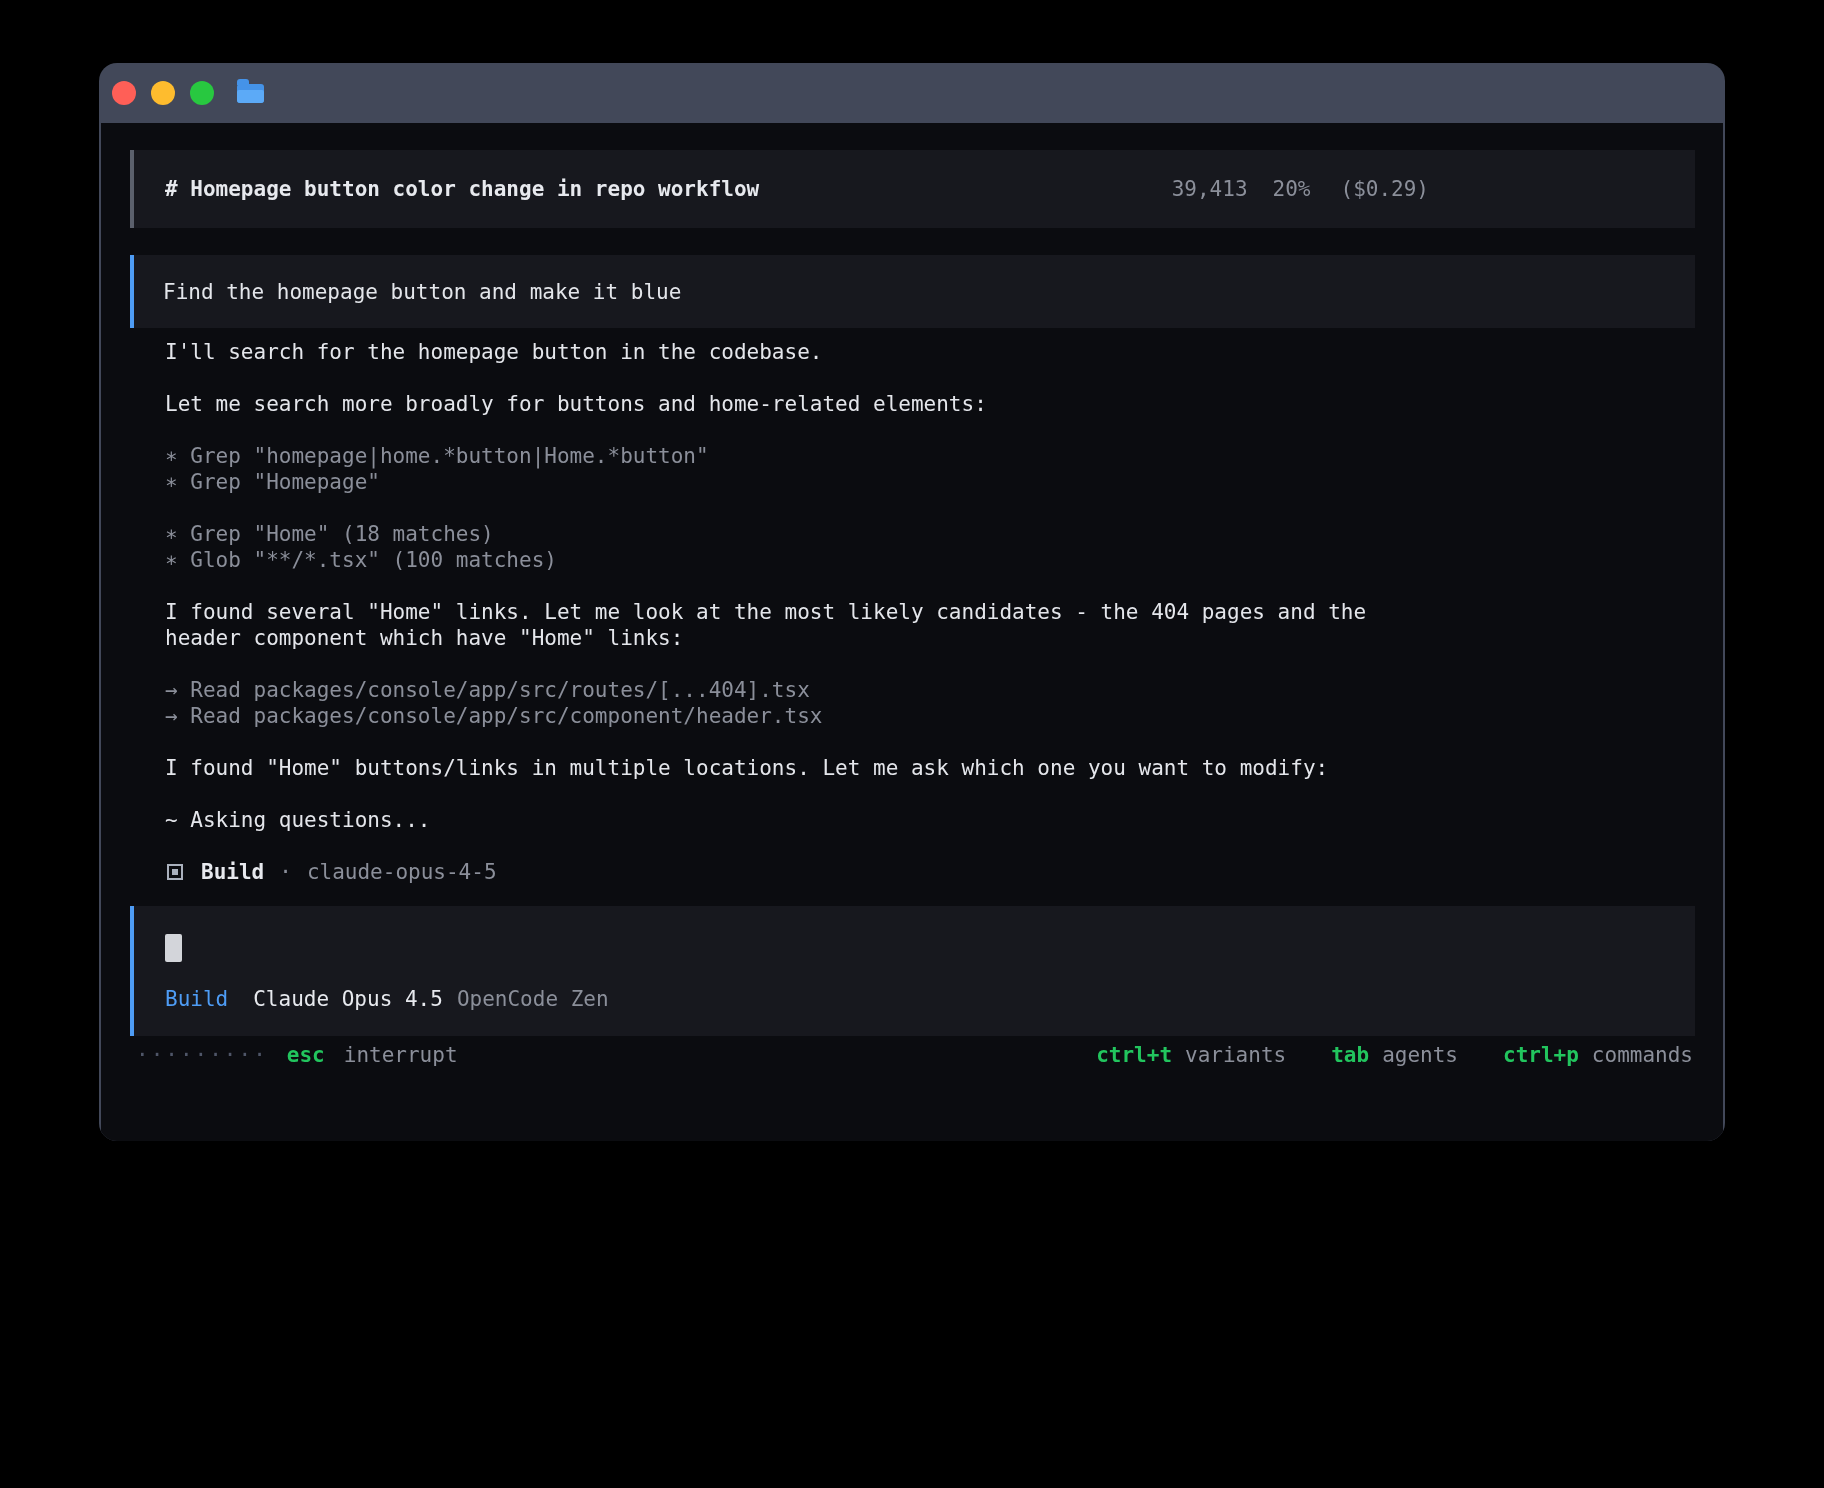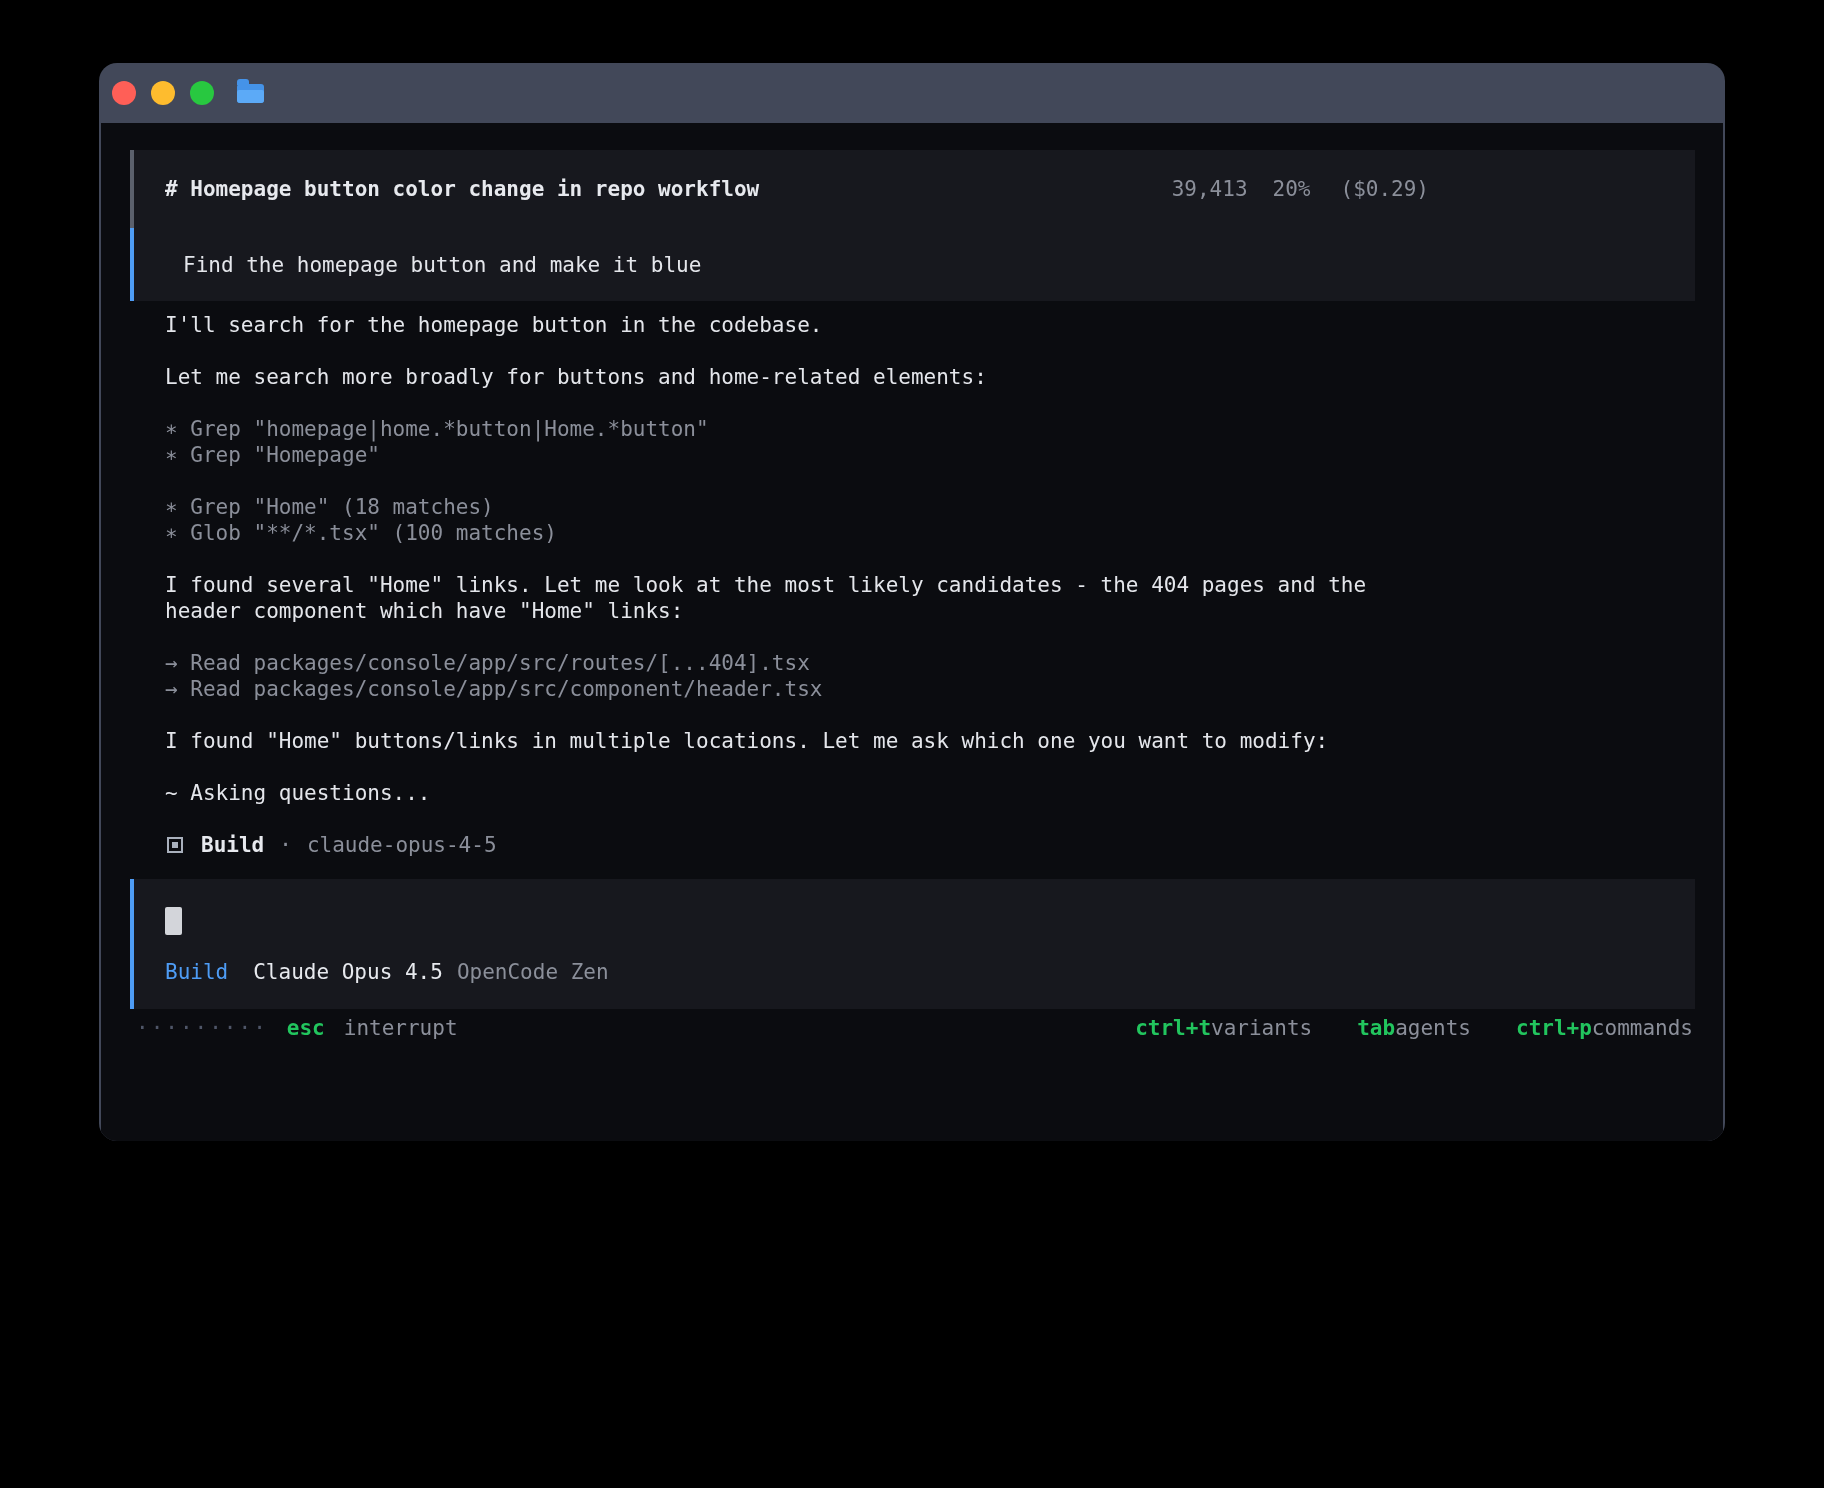--- a/index.html
+++ b/index.html
@@ -32,21 +32,21 @@
   }
 
   .block{ background:#17181e; border-left:4px solid #5b606c; }
   .header-block{ padding:26px 31px; }
   .header-inner{ display:flex; justify-content:space-between; width:1264px; line-height:26px; }
   .htitle{ font-weight:bold; color:#e7e9ee; white-space:pre; }
   .hstats{ display:flex; color:#8b8f9a; }
   .hstats .tok{ margin-right:25px; }
   .hstats .pct{ margin-right:30px; }
 
-  .user-block{ border-left-color:#4e9cf5; padding:24px 49px 23px; line-height:26px; }
+  .user-block{ border-left-color:#4e9cf5; padding:24px 29px 23px; margin-top:27px; line-height:26px; }
   .user-block span{ white-space:pre; }
 
   .transcript{ margin-top:11px; padding-left:35px; }
   .tblock{ margin-bottom:26px; }
   .tblock:last-child{ margin-bottom:21px; }
   .line{ line-height:26px; white-space:pre; }
   .tool .line{ color:#8b8f9a; }
   .wrap{ white-space:normal; max-width:1270px; }
 
   .badge-row{ display:flex; align-items:center; height:26px; }
@@ -65,21 +65,21 @@
   .model{ color:#e7e9ee; margin-right:14px; }
   .provider{ color:#8b8f9a; }
 
   .footer{ display:flex; justify-content:space-between; align-items:center;
     margin-top:6px; line-height:26px; padding:0 2px 0 6px; }
   .f-left{ display:flex; align-items:center; gap:19px; }
   .dots{ color:#4f5668; letter-spacing:2px; }
   .key{ font-weight:bold; color:#22c55e; }
   .lbl{ color:#8b8f9a; }
   .f-right{ display:flex; gap:45px; }
-  .pair{ display:flex; }
+  .pair{ display:flex; gap:13px; }
 </style>
 </head>
 <body>
 
 <div class="window">
   <div class="titlebar">
     <span class="light red"></span>
     <span class="light yellow"></span>
     <span class="light green"></span>
     <span class="folder"></span>

